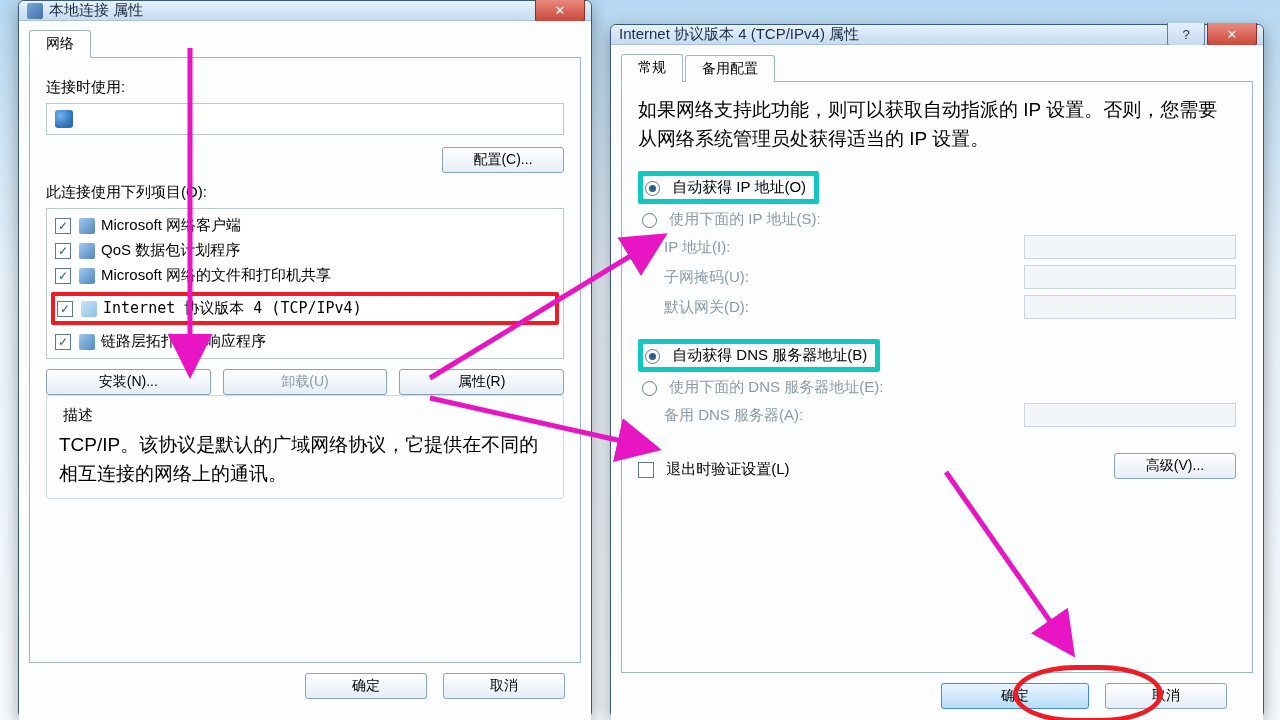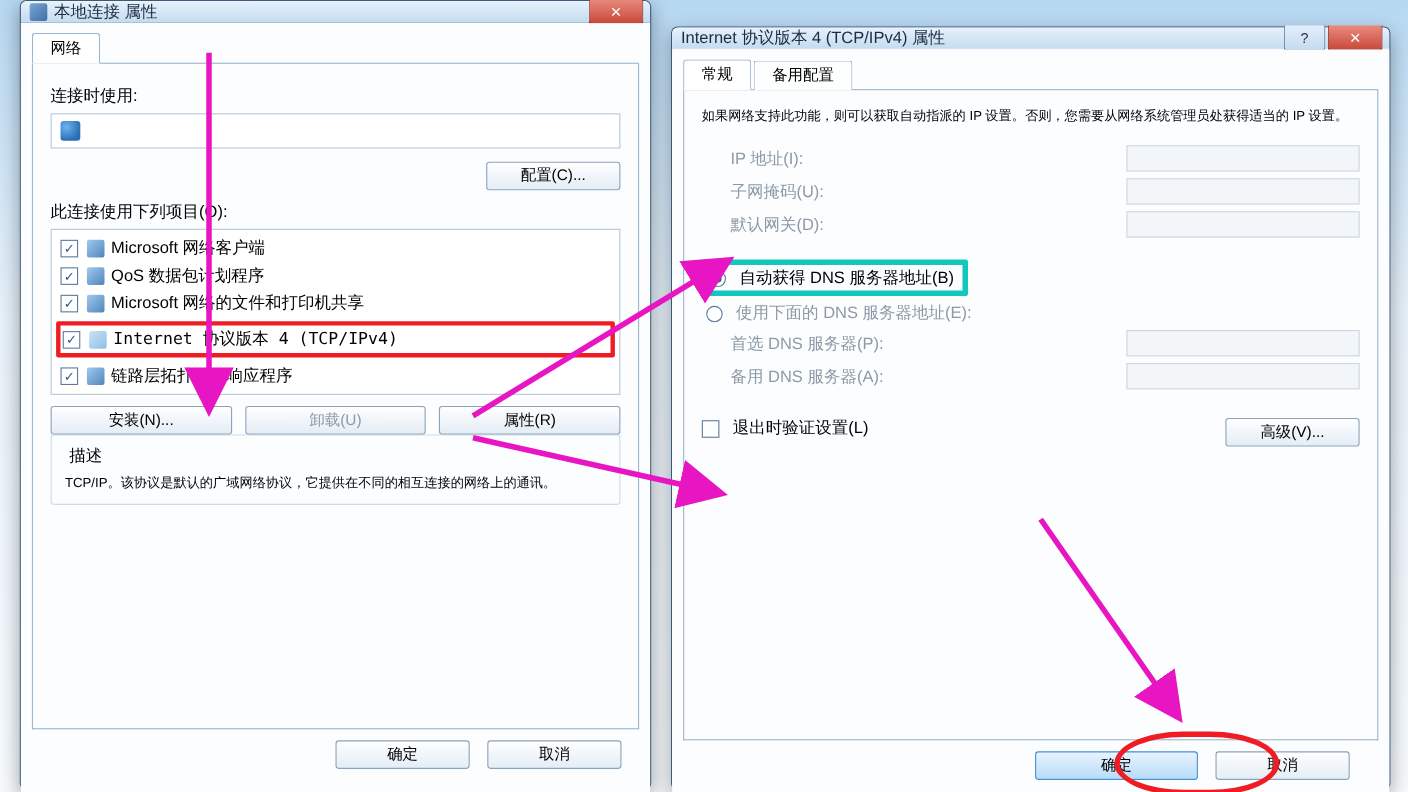--- a/index.html
+++ b/index.html
@@ -37,21 +37,21 @@
   .chk{width:14px;height:14px;border:1px solid #5b7a99;margin-right:8px;display:inline-flex;
     align-items:center;justify-content:center;font-size:12px;color:#2e5e8e;background:#fff}
   .chk::after{content:"✓"}
   .smicon{width:16px;height:16px;margin-right:6px;display:inline-block;
     background:linear-gradient(135deg,#a1c9ef,#4f86bc);border-radius:2px}
   .hl-red{border:4px solid #ef1c24;border-radius:2px}
   .hl-teal{border:5px solid #12c7bd;border-radius:2px;display:inline-block;padding:2px 8px 2px 2px}
   .grp{border:1px solid #cfdbe6;border-radius:3px;padding:10px 12px;margin-top:8px}
   .row3{display:flex;gap:12px;margin-top:10px}
   .row3 .btn{flex:1}
-  .desc{font-size:12px;line-height:1.5}
+  .desc{font-size:19px;line-height:1.5}
   .footer{display:flex;justify-content:flex-end;gap:16px;padding:10px 16px 14px 0}
   .radio{width:13px;height:13px;border:1px solid #5b7a99;border-radius:50%;display:inline-flex;
     align-items:center;justify-content:center;margin-right:8px;vertical-align:middle;background:#fff}
   .radio.sel::after{content:"";width:7px;height:7px;border-radius:50%;background:#2e5e8e}
   .disabled,.disabled *{color:#8d9aa6}
   .ipfield{border:1px solid #cbd6e0;background:#f3f6f9;width:210px;height:22px;display:inline-block}
   .iprow{display:flex;justify-content:space-between;align-items:center;margin:6px 0}
   .iprow .flab{flex:1}
   .chkbox{width:14px;height:14px;border:1px solid #5b7a99;display:inline-block;margin-right:8px;vertical-align:middle;background:#fff}
   .ellipse{position:absolute;border:5px solid #ef1c24;border-radius:50%/60%;pointer-events:none}
@@ -134,20 +134,30 @@
     <div class="winbtn close">✕</div>
   </div>
   <div class="body">
     <div class="tabstrip">
       <div class="tab active">常规</div>
       <div class="tab">备用配置</div>
     </div>
     <div class="panel" style="height:562px">
       <div class="desc" style="margin-bottom:18px">如果网络支持此功能，则可以获取自动指派的 IP 设置。否则，您需要从网络系统管理员处获得适当的 IP 设置。</div>
 
+      <div style="margin:6px 0">
+        <span class="hl-teal">
+          <span class="radio sel"></span>
+          <span>自动获得 IP 地址(O)</span>
+        </span>
+      </div>
+      <div class="disabled" style="margin:6px 0 2px 4px">
+        <span class="radio"></span>
+        <span>使用下面的 IP 地址(S):</span>
+      </div>
       <div class="disabled" style="padding-left:26px">
         <div class="iprow">
             <span class="flab">IP 地址(I):</span>
             <span class="ipfield"></span>
           </div>
         <div class="iprow">
             <span class="flab">子网掩码(U):</span>
             <span class="ipfield"></span>
           </div>
         <div class="iprow">
@@ -161,30 +171,26 @@
           <span class="radio sel"></span>
           <span>自动获得 DNS 服务器地址(B)</span>
         </span>
       </div>
       <div class="disabled" style="margin:6px 0 0 4px">
         <span class="radio"></span>
         <span>使用下面的 DNS 服务器地址(E):</span>
       </div>
       <div class="disabled" style="padding-left:26px">
         <div class="iprow">
-            <span class="flab">首选 DNS 服务器(P):</span>
-            <span class="ipfield"></span>
-          </div>
-        <div class="iprow">
             <span class="flab">备用 DNS 服务器(A):</span>
             <span class="ipfield"></span>
           </div>
       </div>
 
-      <div style="display:flex;justify-content:space-between;align-items:flex-start;margin-top:26px">
+      <div style="display:flex;justify-content:space-between;align-items:flex-end;margin-top:26px">
         <div>
           <span class="chkbox"></span>
           <span>退出时验证设置(L)</span>
         </div>
         <div class="btn">高级(V)...</div>
       </div>
     </div>
     <div class="footer" style="padding-right:26px">
       <div class="btn primary" style="min-width:110px">确定</div>
       <div class="btn">取消</div>

